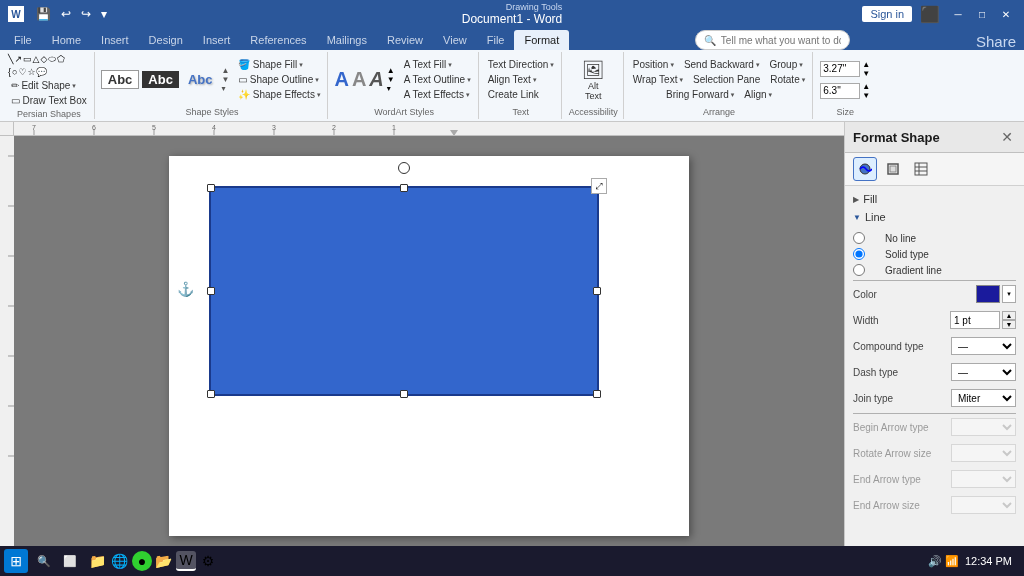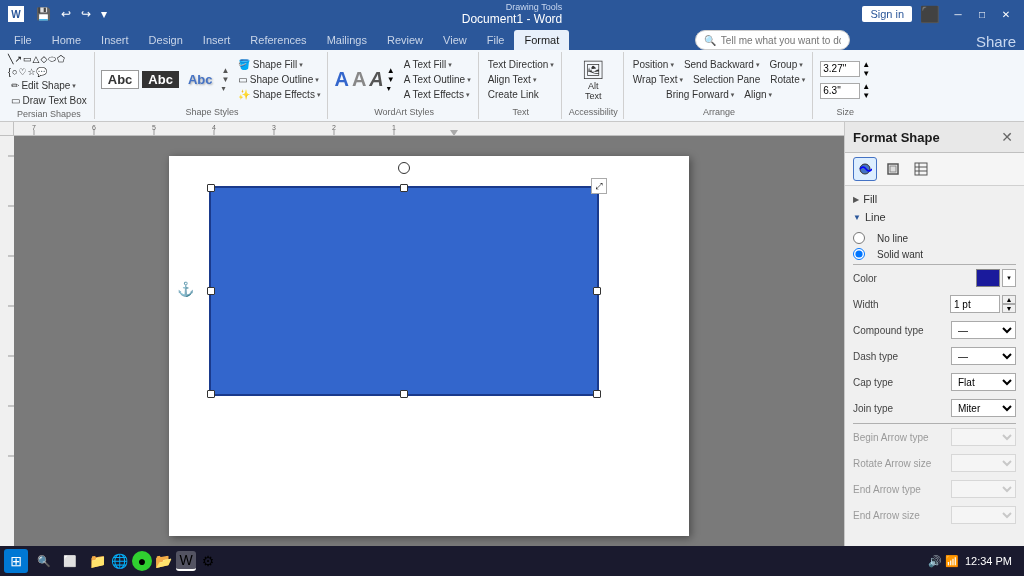--- a/index.html
+++ b/index.html
@@ -380,21 +380,21 @@
       align-items: center;
       justify-content: center;
       font-size: 7px;
       cursor: pointer;
     }
 
     
     .radio-option {
       display: flex;
       align-items: center;
-      gap: 12px;
+      gap: 20px;
       padding: 2px 0;
       font-size: 10px;
       color: #333;
       cursor: pointer;
     }
     .radio-option input[type="radio"] {
       margin: 0;
       width: 12px;
       height: 12px;
     }
@@ -834,21 +834,25 @@
       </div>
 
       <div class="section-content">
 
         <div class="radio-option">
           <input type="radio" name="line-type" value="no-line" style="">
           <span>No line</span>
         </div>
         <div class="radio-option">
           <input type="radio" name="line-type" value="solid-line" checked="" style="">
-          <span>Solid want</span>
+          <span>Solid type</span>
+        </div>
+        <div class="radio-option">
+          <input type="radio" name="line-type" value="gradient-line" style="">
+          <span>Gradient line</span>
         </div>
 
         <div class="separator-line"></div>
 
         <div class="form-row">
           <span class="form-label">Color</span>
           <div class="form-value">
             <div class="color-box"></div>
             <div class="color-dropdown">▾</div>
           </div>
@@ -881,30 +885,20 @@
           <span class="form-label">Dash type</span>
           <div class="form-value">
             <select class="form-select">
               <option>—</option>
               <option>- - -</option>
               <option>· · ·</option>
             </select>
           </div>
         </div>
 
-        <div class="form-row">
-          <span class="form-label">Cap type</span>
-          <div class="form-value">
-            <select class="form-select">
-              <option>Flat</option>
-              <option>Round</option>
-              <option>Square</option>
-            </select>
-          </div>
-        </div>
 
         <div class="form-row">
           <span class="form-label">Join type</span>
           <div class="form-value">
             <select class="form-select">
               <option>Miter</option>
               <option>Round</option>
               <option>Bevel</option>
             </select>
           </div>

